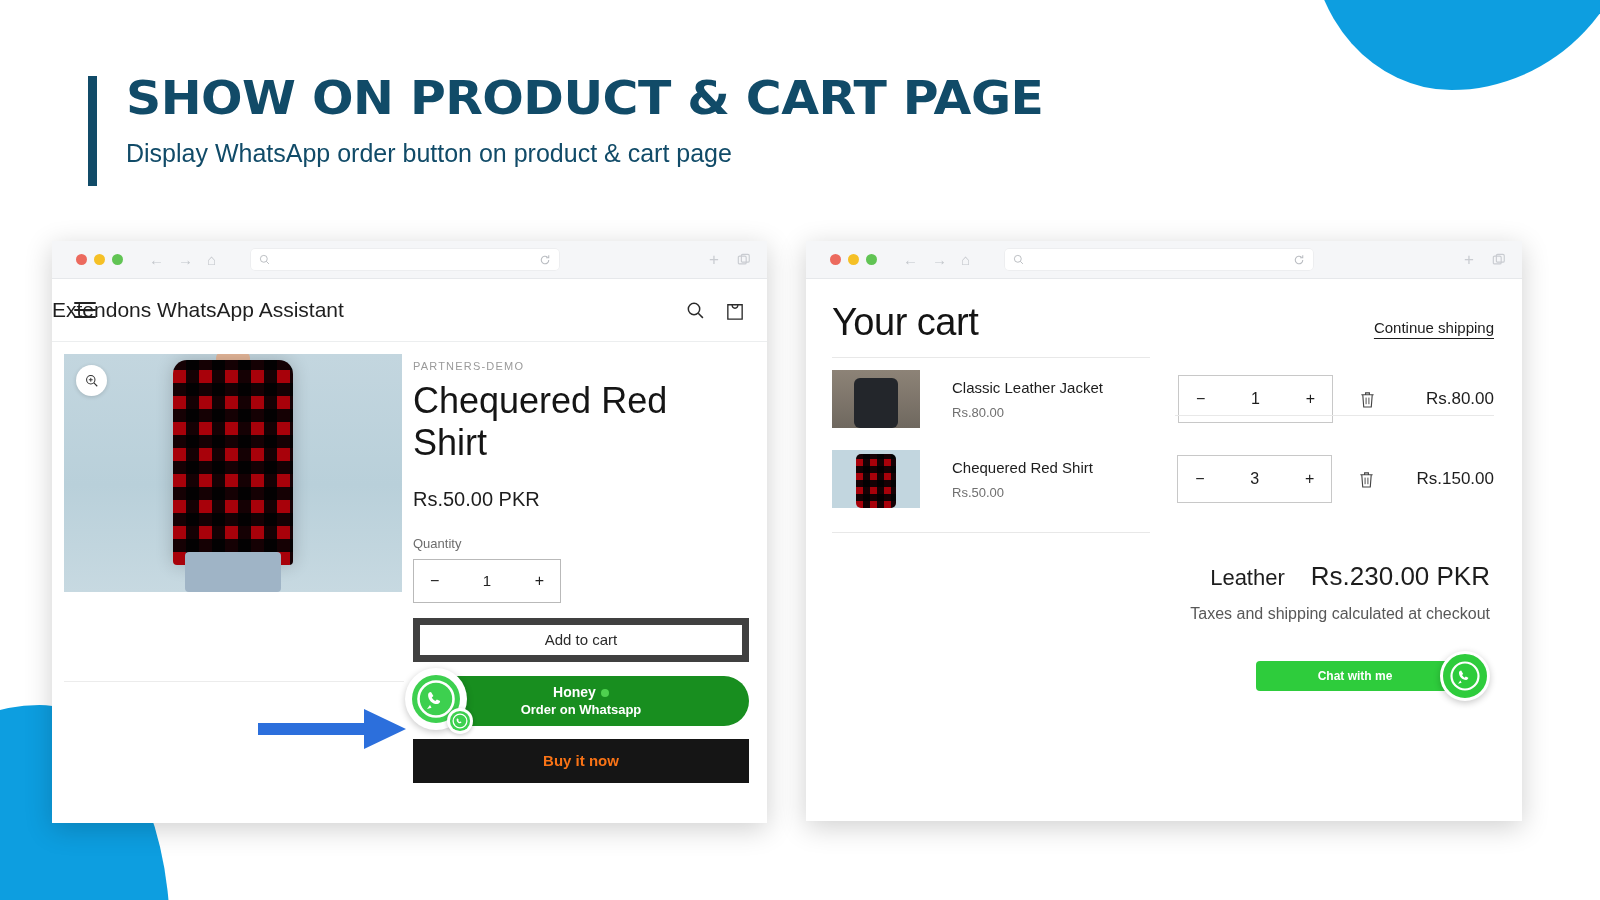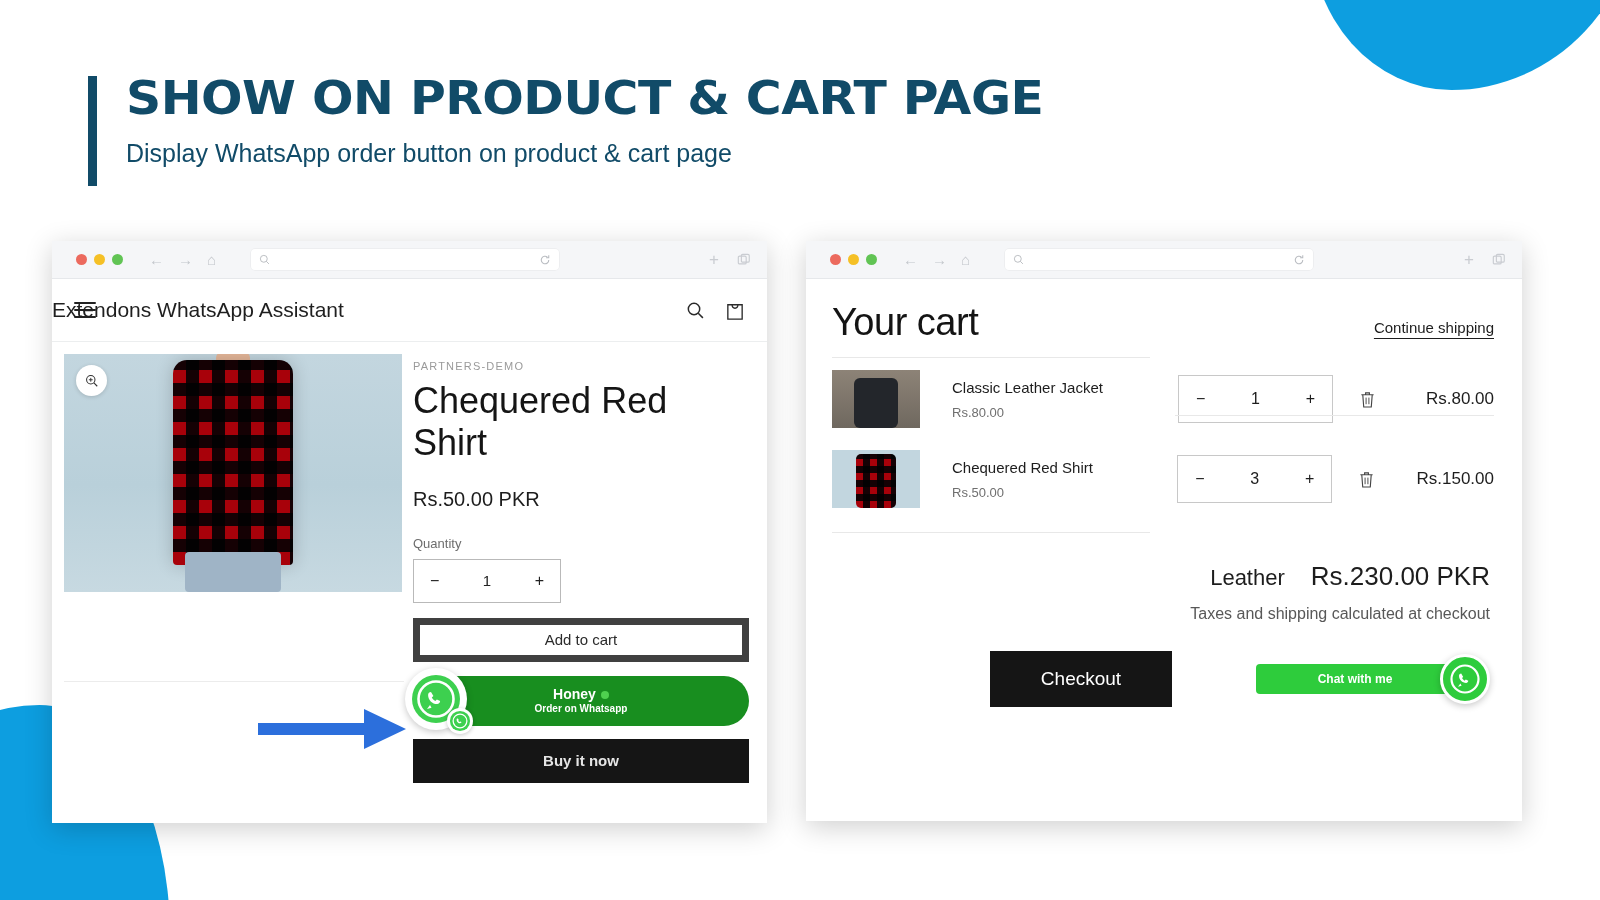--- a/index.html
+++ b/index.html
@@ -143,37 +143,37 @@
     font-size: 15px; color: #2b2b2b;
   }
   #wa-btn {
     margin-top: 14px; width: 336px; height: 50px;
     background: #188e1f; border-radius: 26px;
     display: flex; align-items: center; justify-content: center;
     position: relative; color: #fff;
   }
   #wa-btn .txt { text-align: center; line-height: 1.25; }
   #wa-btn .t1 { font-size: 14px; font-weight: 700; }
-  #wa-btn .t2 { font-size: 10px; font-weight: 700; }
+  #wa-btn .t2 { font-size: 13px; font-weight: 700; }
   .status-dot { display: inline-block; width: 8px; height: 8px; border-radius: 50%; background: #4fd14f; margin-left: 5px; vertical-align: middle; }
   #wa-logo {
     position: absolute; left: -8px; top: -8px;
     width: 62px; height: 62px; border-radius: 50%;
     background: #fff; display: flex; align-items: center; justify-content: center;
     box-shadow: 0 2px 7px rgba(0,0,0,0.22);
   }
   #wa-logo-mini {
     position: absolute; left: 34px; top: 32px;
     width: 26px; height: 26px; border-radius: 50%;
     background: #fff; display: flex; align-items: center; justify-content: center;
     box-shadow: 0 1px 4px rgba(0,0,0,0.22);
   }
   .btn-dark {
     margin-top: 13px; width: 336px; height: 44px;
-    background: #151515; color: #e5e5e5;
+    background: #151515; color: #f97316;
     display: flex; align-items: center; justify-content: center;
     font-size: 15px; font-weight: 700;
   }
   #divider-left { position: absolute; left: 12px; right: 0; top: 440px; height: 1px; background: #ececec; width: 340px; }
 
   
   #arrow { position: absolute; left: 258px; top: 705px; width: 148px; height: 48px; }
 
   
   #cart-body { padding: 22px 28px 0 26px; position: relative; height: 100%; }
@@ -463,21 +463,20 @@
 
       <div id="totals">
         <div id="sub-line">
           <span id="sub-label">Leather</span>
           <span id="sub-value">Rs.230.00 PKR</span>
         </div>
         <div id="tax-note">Taxes and shipping calculated at checkout</div>
       </div>
 
       <div id="cart-actions">
-        <div id="checkout-btn">Checkout</div>
         <div id="chat-widget">
           <div id="chat-pill">Chat with me</div>
           <div id="chat-logo">
             <svg width="34" height="34" viewBox="0 0 34 34">
               <circle cx="17" cy="17" r="13.5" fill="none" stroke="#ffffff" stroke-width="2.2"></circle>
               <path d="M13.2 11.6c-1.2 0-2.2 1-2.2 2.2 0 3.9 3.2 7.1 7.1 7.1 1.2 0 2.2-1 2.2-2.2l-2.5-1.2-1.2 1.2a7 7 0 0 1-2.6-2.6l1.2-1.2z" fill="#ffffff"></path>
               <path d="M12.4 21.6l-2.4 3.2 3.6-1z" fill="#ffffff"></path>
             </svg>
           </div>
         </div>

